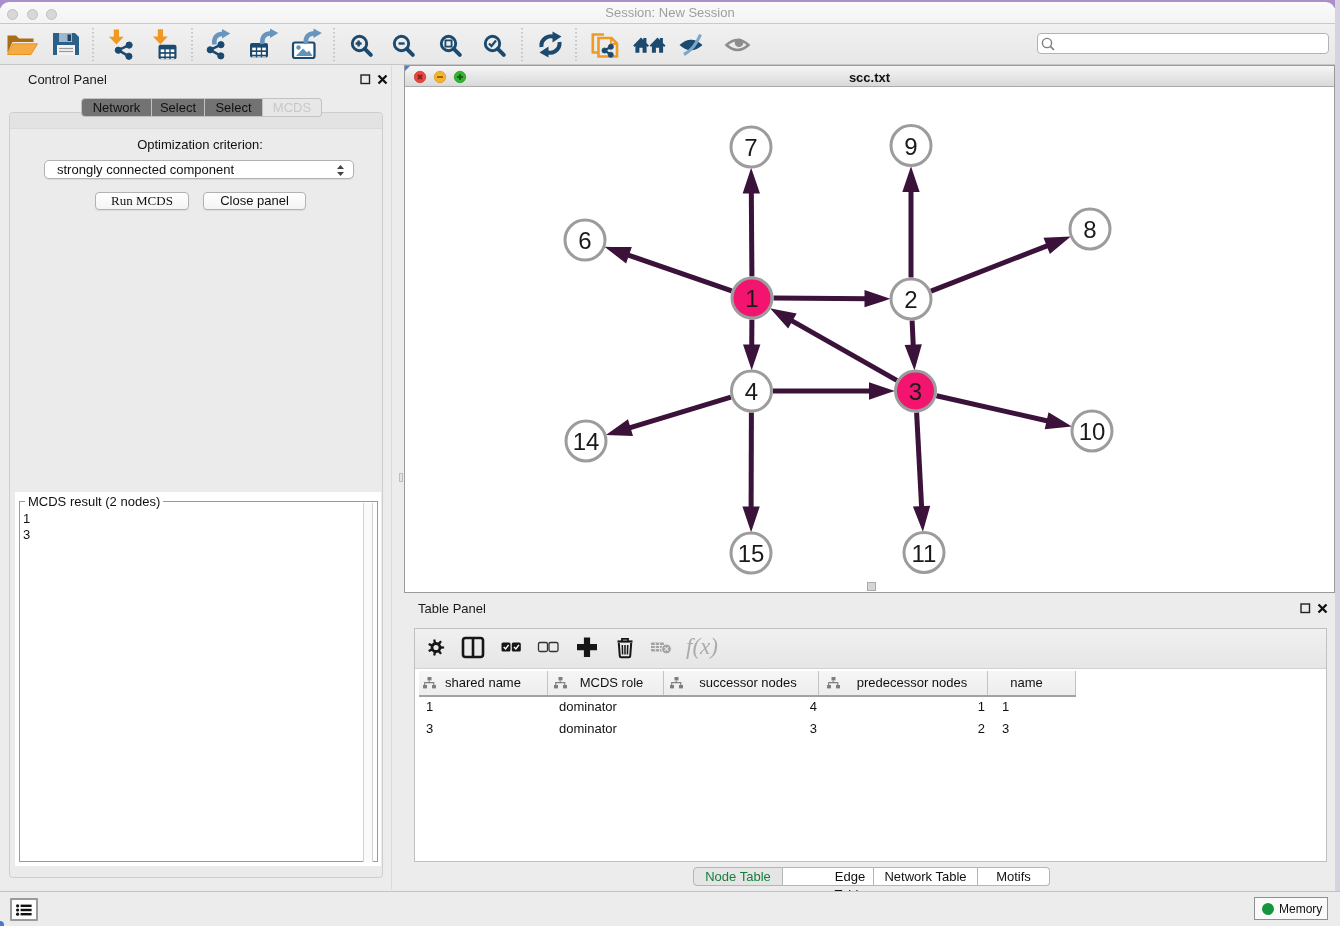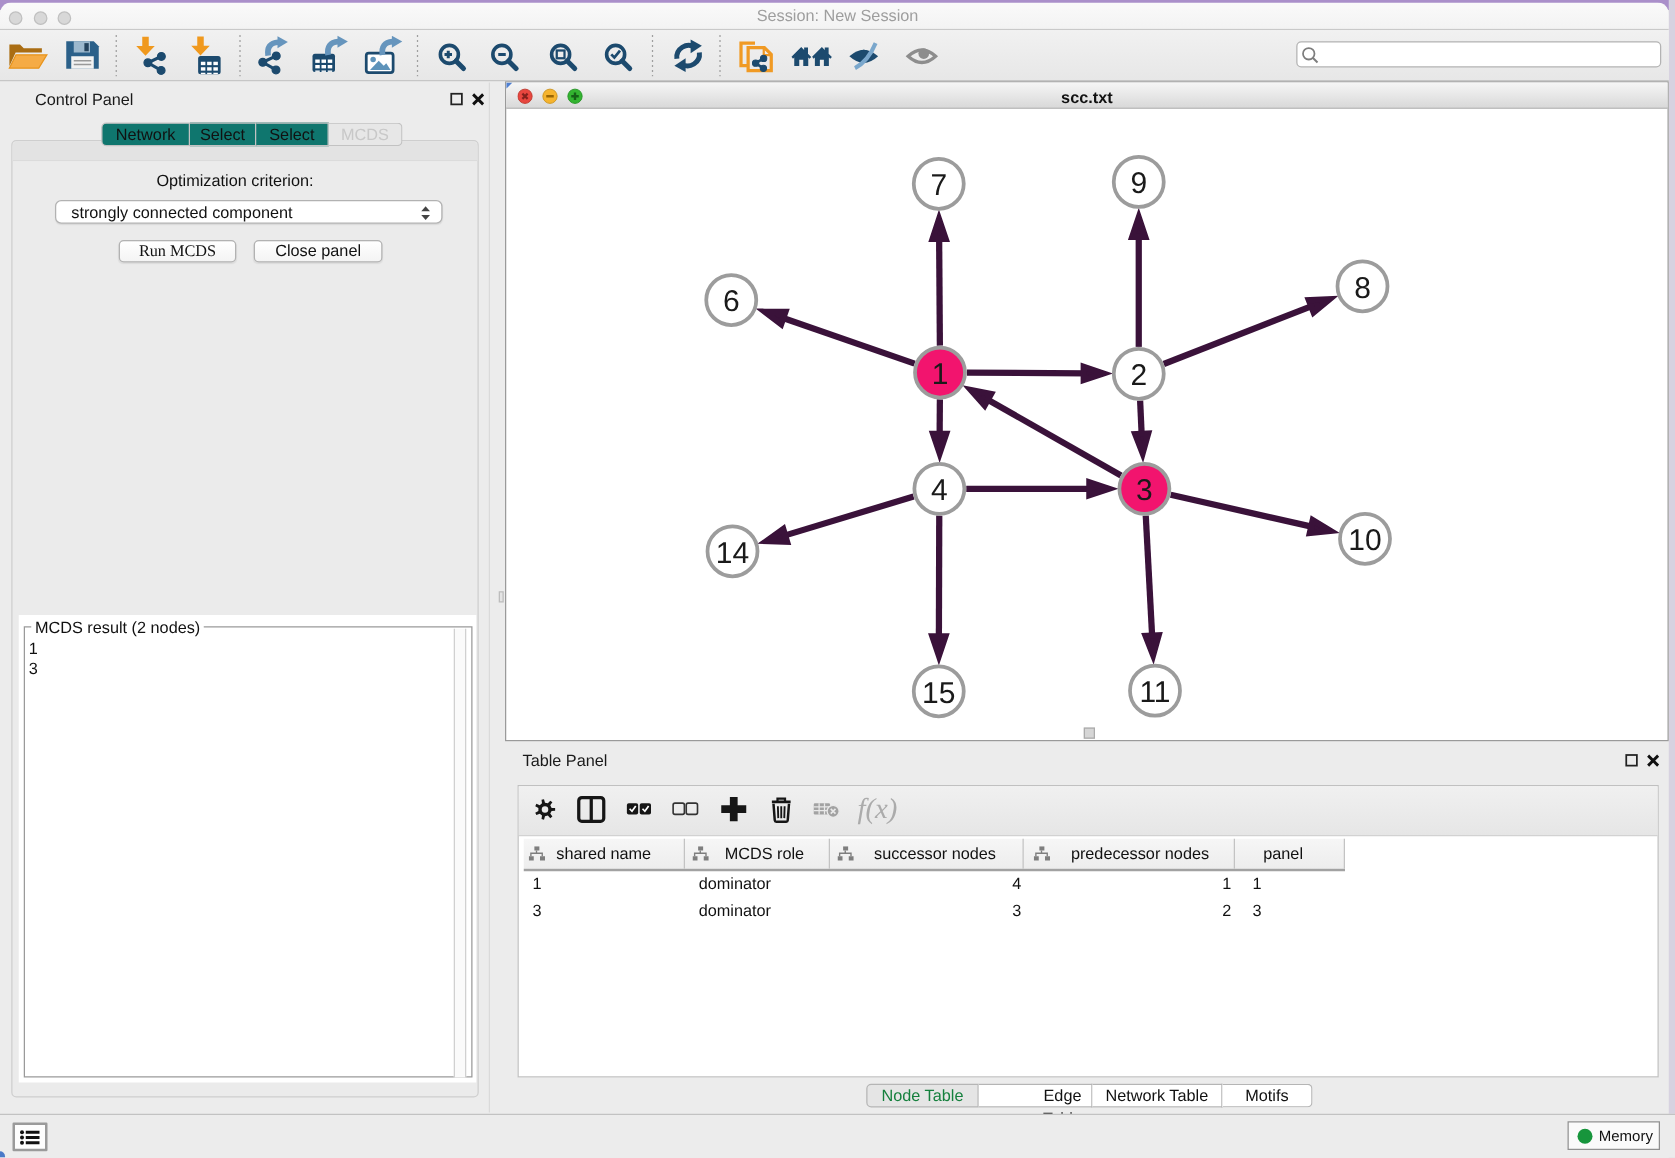--- a/index.html
+++ b/index.html
@@ -20,27 +20,27 @@
 #toolbar { position:absolute; left:0; top:24px; width:1335px; height:41px;
   background:linear-gradient(#f1f1f1,#e7e7e7); border-bottom:1px solid #c6c6c6; }
 #searchbox { position:absolute; left:1037px; top:33px; width:292px; height:21px;
   background:#fff; border:1px solid #b3b3b3; border-radius:4px; }
 
 
 #rstrip { position:absolute; left:1335px; top:0; width:5px; height:926px; background:#d7d2e0; }
 
 
 #cp-title { position:absolute; left:28px; top:72px; font-size:13px; color:#1a1a1a; }
-.tab { position:absolute; top:98px; height:19px; background:#0f766e; border:1px solid #c2c2c2;
+.tab { position:absolute; top:98px; height:19px; background:#737373; border:1px solid #c2c2c2;
   border-left:none; font-size:13px; color:#111; text-align:center; line-height:17px; }
 #cp-panel { position:absolute; left:9px; top:112px; width:374px; height:766px;
   background:#ebebeb; border:1px solid #cecece; border-radius:4px; }
 #cp-panel .band { position:absolute; left:0; top:0; width:100%; height:16px;
   background:#e3e3e3; border-bottom:1px solid #dbdbdb; border-radius:4px 4px 0 0; }
-#optlabel { position:absolute; left:1px; top:137px; width:374px; text-align:center;
+#optlabel { position:absolute; left:13px; top:137px; width:374px; text-align:center;
   font-size:13px; color:#111; }
 #selbox { position:absolute; left:44px; top:160px; width:310px; height:19px; background:#fff;
   border:1px solid #b2b2b2; border-radius:5px; box-shadow:0 1px 1px rgba(0,0,0,0.08);
   font-size:13px; color:#111; line-height:17px; padding-left:12px; }
 .btn { position:absolute; top:192px; height:18px; background:linear-gradient(#fff,#f4f4f4);
   border:1px solid #b2b2b2; border-radius:4px; font-size:13px; color:#111;
   text-align:center; line-height:16px; box-shadow:0 1px 1px rgba(0,0,0,0.07); }
 #resultwhite { position:absolute; left:15px; top:492px; width:366px; height:374px; background:#fff; }
 #fieldset { position:absolute; left:4px; top:9px; width:359px; height:361px;
   border:1px solid #9a9a9a; }
@@ -407,21 +407,21 @@
     <path d="M250.6 19.1 L254.4 22.9 M254.4 19.1 L250.6 22.9" stroke="#e9e9e9" stroke-width="1.3"></path>
   </g>
 
   <text x="272" y="26" font-family="Liberation Serif, serif" font-style="italic" font-size="23" fill="#ababab">f(x)</text>
 </svg>
 <div id="thead"></div>
 <div class="hcell" style="left:419px; width:129px;">shared name</div>
 <div class="hcell" style="left:548px; width:116px; padding-left:12px;">MCDS role</div>
 <div class="hcell" style="left:664px; width:155px; padding-left:14px;">successor nodes</div>
 <div class="hcell" style="left:819px; width:169px; padding-left:18px;">predecessor nodes</div>
-<div class="hcell" style="left:988px; width:88px; padding-right:10px;">panel</div>
+<div class="hcell" style="left:988px; width:88px; padding-right:10px;">name</div>
 <svg class="hico" style="left:423px;" width="13" height="12" viewBox="0 0 13 12">
     <g fill="#7e7e7e">
       <rect x="4.5" y="0" width="4" height="3.4"></rect>
       <rect x="0" y="8" width="4" height="3.4"></rect>
       <rect x="9" y="8" width="4" height="3.4"></rect>
       <path d="M6.2 3.4 L6.2 5.6 L1.7 5.6 L1.7 8 M6.2 5.6 L10.8 5.6 L10.8 8" stroke="#7e7e7e" fill="none" stroke-width="1.1"></path>
     </g>
   </svg>
 <svg class="hico" style="left:554px;" width="13" height="12" viewBox="0 0 13 12">
     <g fill="#7e7e7e">

